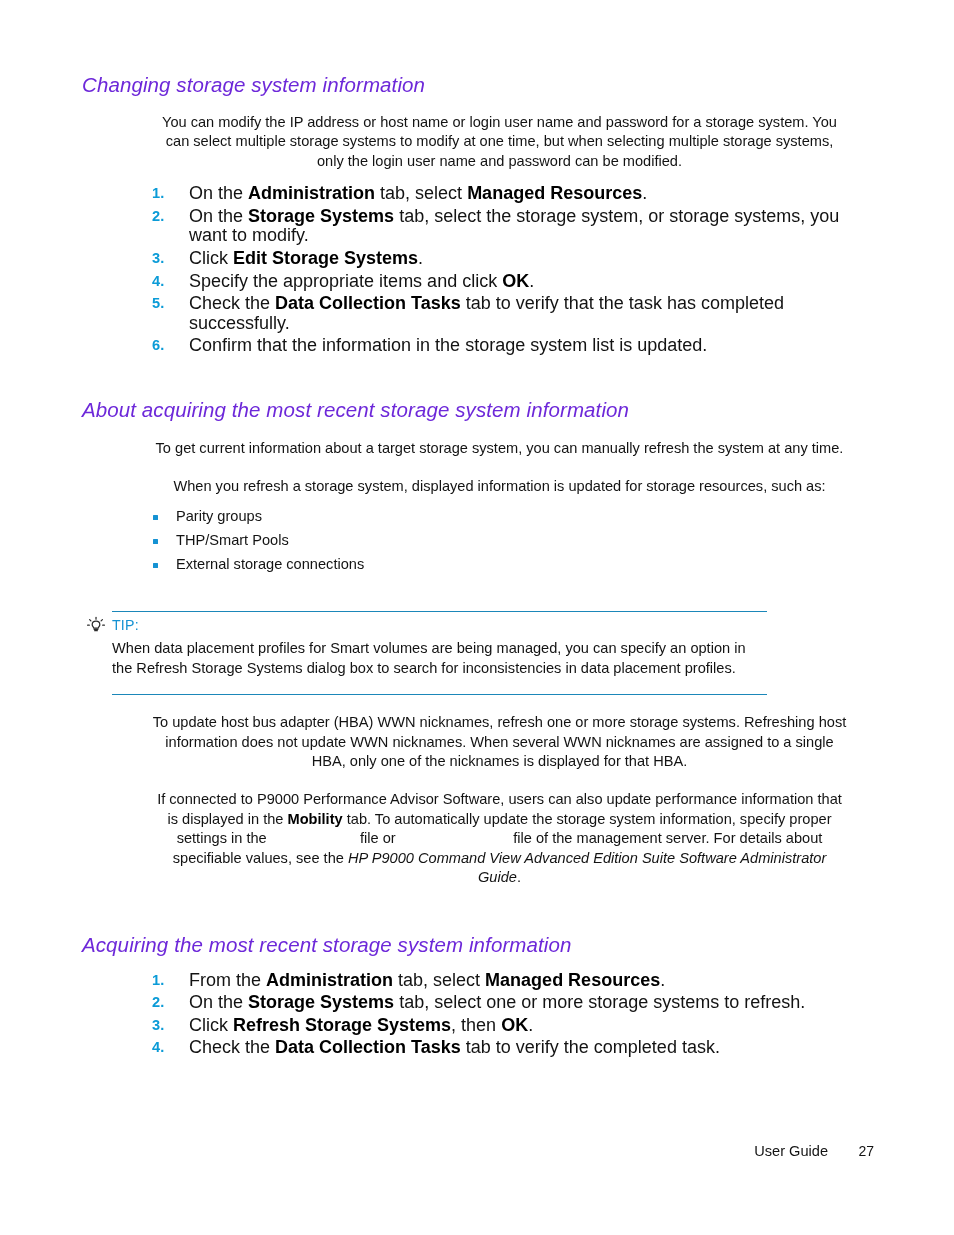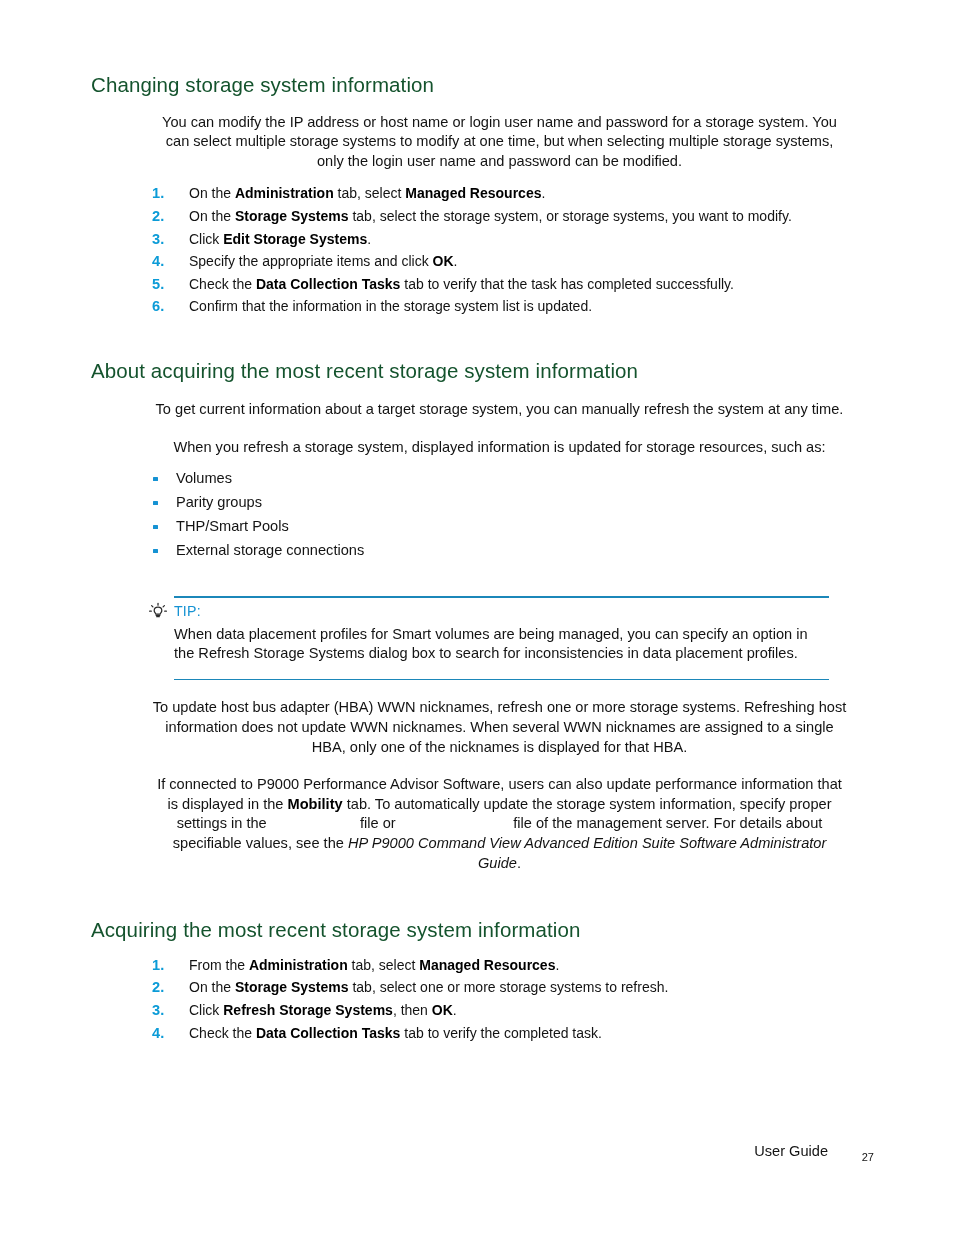--- a/index.html
+++ b/index.html
@@ -26,27 +26,28 @@
 
   
   .content {
     position: absolute;
     left: 82px;
     top: 72px;
     width: 790px;
   }
 
   .h1 {
-    color: #14532d;
+    color: #6d28d9;
     font-size: 20.5px;
     font-weight: 400;
     letter-spacing: 0.1px;
     line-height: 1.25;
-    margin: 9px;
-    padding: 0;
+    margin: 0;
+    padding: 0;
+    font-style: italic;
   }
   .sec-1 { margin-top: 0px; }
   .sec-2 { margin-top: 41px; }
   .sec-3 { margin-top: 44px; }
 
   .indent {
     margin-left: 70px;   
     width: 695px;
   }
 
@@ -68,21 +69,21 @@
   ol.steps {
     list-style: none;
     margin: 13px 0 0 0;
     padding: 0;
     counter-reset: stepnum;
   }
   ol.steps > li {
     counter-increment: stepnum;
     position: relative;
     padding-left: 37px;
-    font-size: 14px;
+    font-size: 18px;
     line-height: 19.4px;
     margin-bottom: 3.2px;
     color: #131313;
   }
   ol.steps > li::before {
     content: counter(stepnum) ".";
     position: absolute;
     left: 0;
     top: 0;
     width: 26px;
@@ -113,21 +114,21 @@
     top: 8px;
     width: 4.5px;
     height: 4.5px;
     background: #1592d3;
     border-radius: 0.5px;
   }
 
   
   .tip {
     margin-top: 36px;
-    margin-left: 92px;
+    margin-left: 30px;
     width: 655px;
     position: relative;
   }
   .tip-rule {
     height: 1.6px;
     background: #1b87b9;
     width: 100%;
   }
   .tip-head {
     position: relative;
@@ -174,23 +175,22 @@
     position: absolute;
     right: 126px;
     top: 0;
     font-size: 14.6px;
     color: #131313;
   }
   .footer-page {
     position: absolute;
     right: 80px;
     top: 0;
-    font-size: 11px;
-    color: #131313;
-    margin-top: 8px;
+    font-size: 14px;
+    color: #131313;
   }
 </style>
 </head>
 <body>
 
 <div class="page">
   <div class="content">
 
     <h1 class="h1 sec-1">Changing storage system information</h1>
 
@@ -208,21 +208,20 @@
     </div>
 
     <h1 class="h1 sec-2">About acquiring the most recent storage system information</h1>
 
     <div class="indent">
       <p class="body gap-top-2">To get current information about a target storage system, you can manually refresh the system at any time.</p>
 
       <p class="body gap-top-3">When you refresh a storage system, displayed information is updated for storage resources, such as:</p>
 
       <ul class="bullets">
-        <li>Volumes</li>
         <li>Parity groups</li>
         <li>THP/Smart Pools</li>
         <li>External storage connections</li>
       </ul>
     </div>
 
     <div class="tip">
       <div class="tip-rule"></div>
 
       <div class="tip-head">

